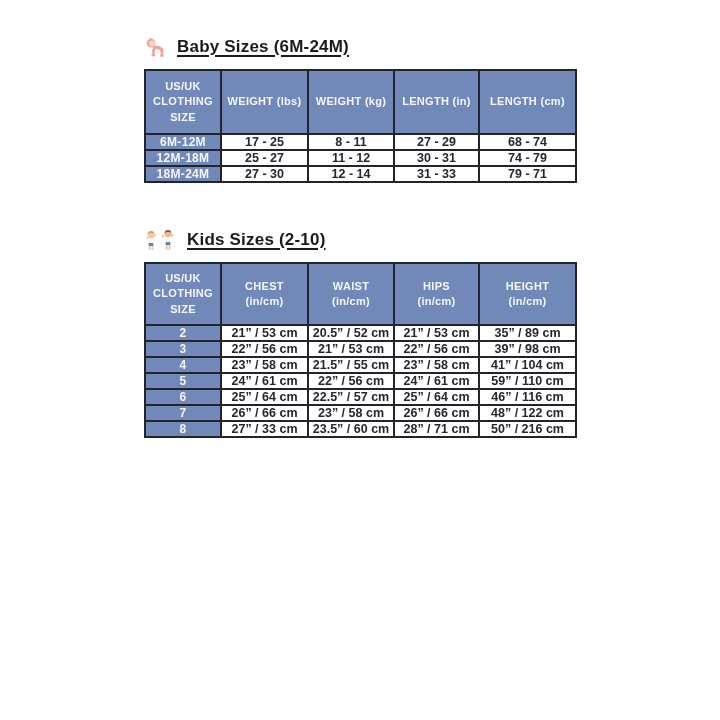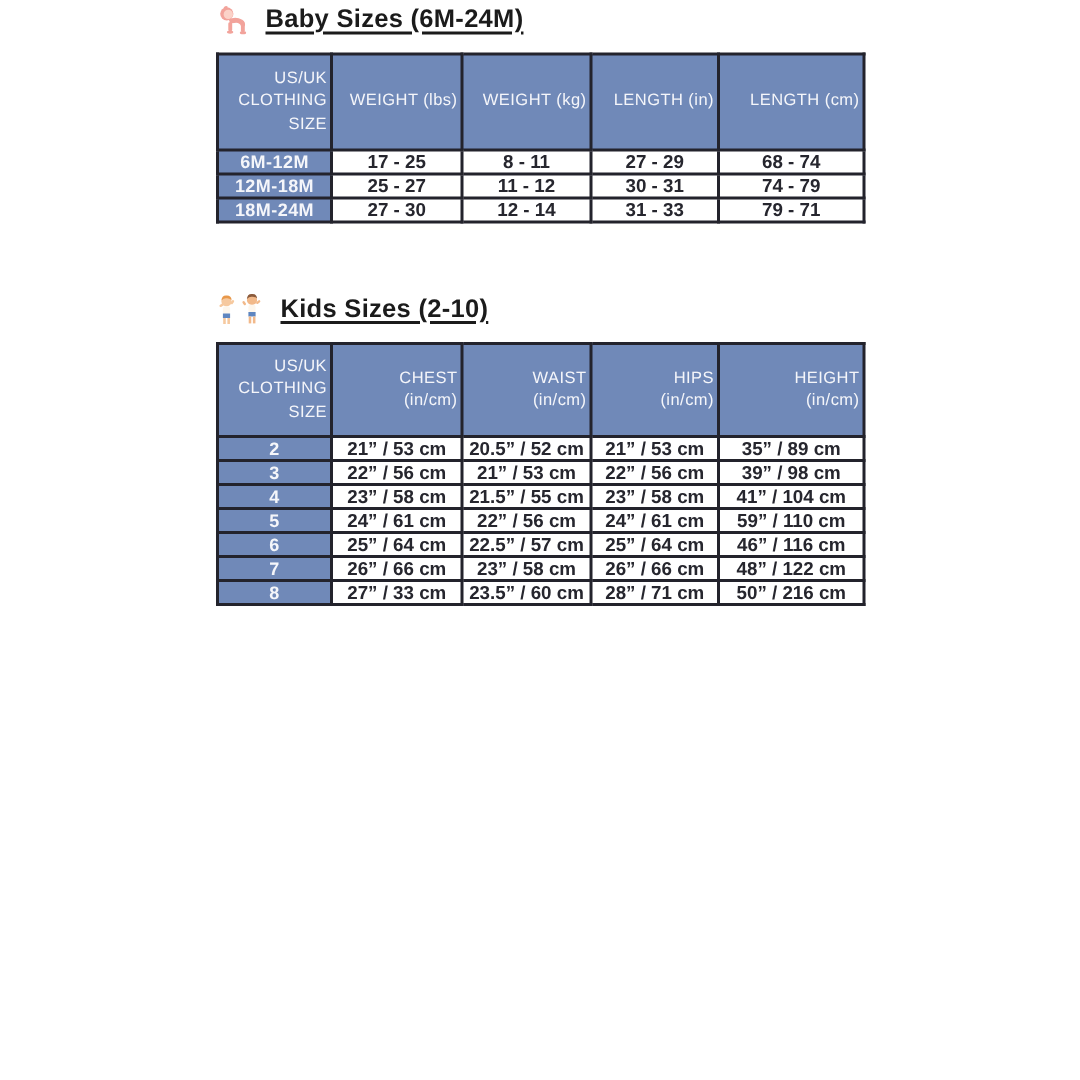--- a/index.html
+++ b/index.html
@@ -13,20 +13,21 @@
   *{box-sizing:border-box;}
   html,body{margin:0;padding:0;}
   body{
     width:720px;height:720px;
     background:var(--page_bg,#fff);
     font-family:"Liberation Sans",sans-serif;
     overflow:hidden;
   }
   .content{
     padding-left:144px;
+    padding-top:34px;
     width:720px;
   }
   .section-title{
     display:flex;
     align-items:center;
     gap:9px;
     margin-bottom:9px;
     height:26px;
   }
   .title-text{
@@ -45,24 +46,23 @@
   }
   .size-table th,.size-table td{
     border:2px solid var(--border,#23232c);
     padding:0 2px;
     text-align:center;
   }
   .size-table th{
     background:var(--header_bg,#7089b8);
     color:var(--header_text,#f5f6fa);
     font-size:11px;
-    font-weight:normal;
+    font-weight:bold;
     letter-spacing:0.3px;
     line-height:1.4;
-    text-align:right;
   }
   .baby-table th{height:64px;}
   .kids-table th{height:62px;}
   .size-table td{
     font-size:12.5px;
     font-weight:bold;
     color:var(--cell_text,#26262e);
     white-space:nowrap;
     height:16px;
   }

